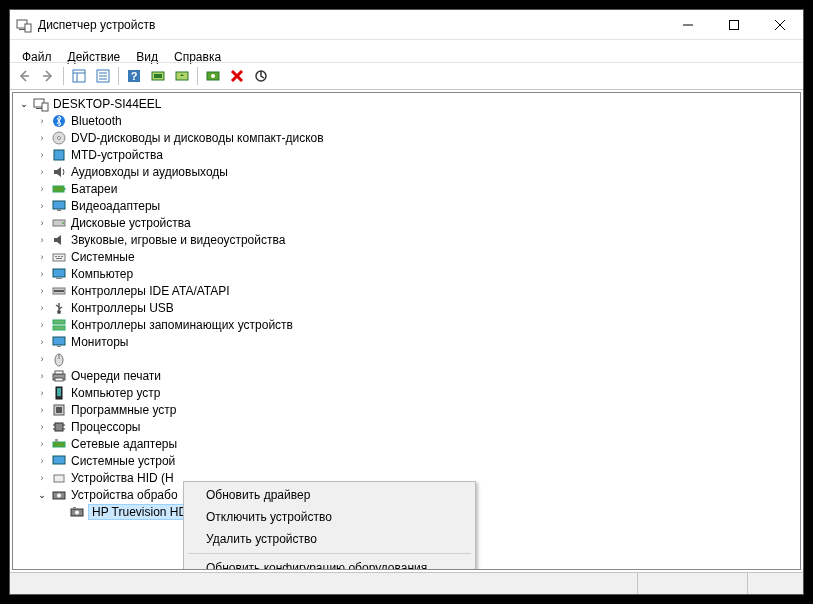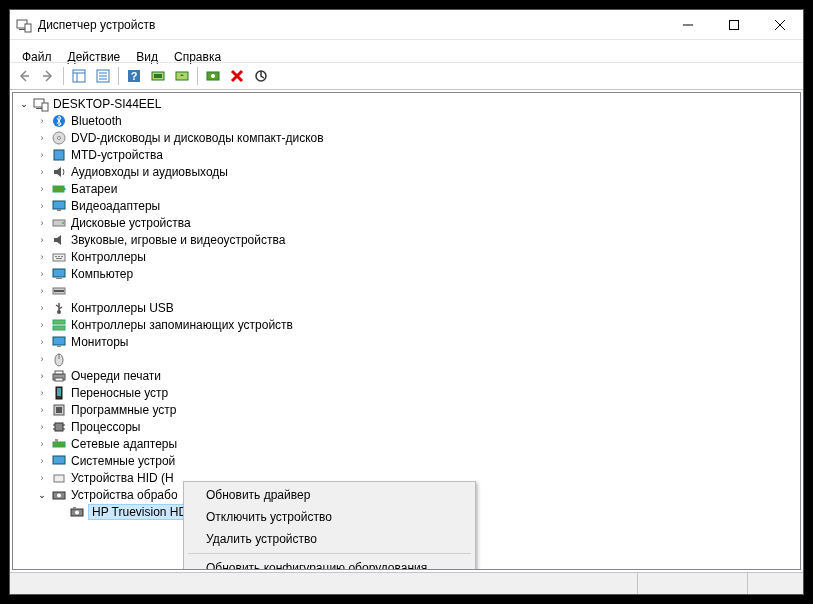--- a/index.html
+++ b/index.html
@@ -386,40 +386,41 @@
             <span class="expander">›</span>
             <span class="dev-icon">
               <svg width="16" height="16">
                 <rect x="2" y="5" width="12" height="7" fill="#eee" stroke="#777"></rect>
                 <rect x="4" y="7" width="2" height="1" fill="#777"></rect>
                 <rect x="7" y="7" width="2" height="1" fill="#777"></rect>
                 <rect x="10" y="7" width="2" height="1" fill="#777"></rect>
                 <rect x="5" y="9" width="6" height="1" fill="#777"></rect>
               </svg>
             </span>
-            <span>Контроллеры</span>
+            <span>Системные</span>
           </div>
         <div class="row indent-1">
             <span class="expander">›</span>
             <span class="dev-icon">
               <svg width="16" height="16">
                 <rect x="2" y="3" width="12" height="8" fill="#4aa3df" stroke="#156"></rect>
                 <rect x="5" y="12" width="6" height="1" fill="#888"></rect>
               </svg>
             </span>
             <span>Компьютер</span>
           </div>
         <div class="row indent-1">
             <span class="expander">›</span>
             <span class="dev-icon">
               <svg width="16" height="16">
                 <rect x="2" y="5" width="12" height="6" fill="#ccc" stroke="#777"></rect>
                 <rect x="3" y="7" width="10" height="2" fill="#555"></rect>
               </svg>
             </span>
+            <span>Контроллеры IDE ATA/ATAPI</span>
           </div>
         <div class="row indent-1">
             <span class="expander">›</span>
             <span class="dev-icon">
               <svg width="16" height="16">
                 <circle cx="8" cy="12" r="2" fill="#555"></circle>
                 <line x1="8" y1="3" x2="8" y2="12" stroke="#555" stroke-width="1.5"></line>
                 <line x1="8" y1="7" x2="5" y2="5" stroke="#555" stroke-width="1.5"></line>
                 <line x1="8" y1="9" x2="11" y2="7" stroke="#555" stroke-width="1.5"></line>
               </svg>
@@ -467,21 +468,21 @@
             <span>Очереди печати</span>
           </div>
         <div class="row indent-1">
             <span class="expander">›</span>
             <span class="dev-icon">
               <svg width="16" height="16">
                 <rect x="5" y="2" width="6" height="12" fill="#333" stroke="#111"></rect>
                 <rect x="6" y="3" width="4" height="8" fill="#4aa"></rect>
               </svg>
             </span>
-            <span>Переносные устр</span>
+            <span>Компьютер устр</span>
           </div>
         <div class="row indent-1">
             <span class="expander">›</span>
             <span class="dev-icon">
               <svg width="16" height="16">
                 <rect x="3" y="3" width="10" height="10" fill="#ccc" stroke="#555"></rect>
                 <rect x="5" y="5" width="6" height="6" fill="#555"></rect>
               </svg>
             </span>
             <span>Программные устр</span>

